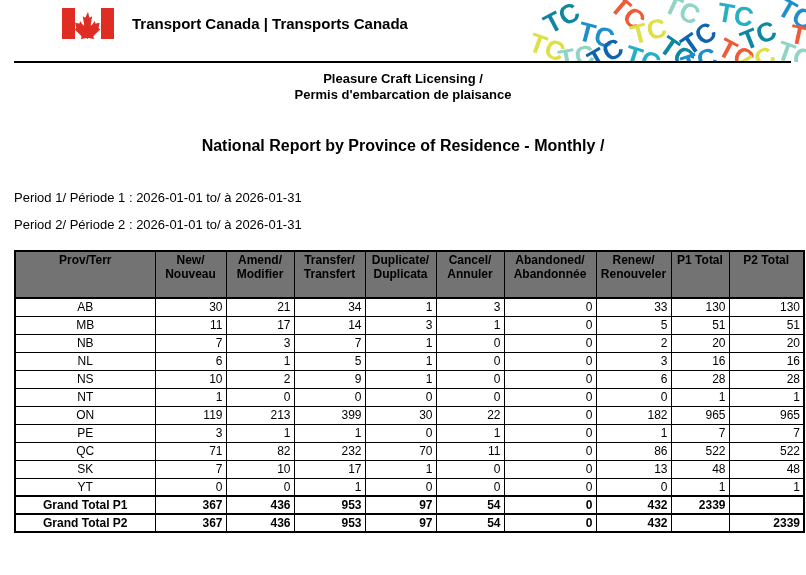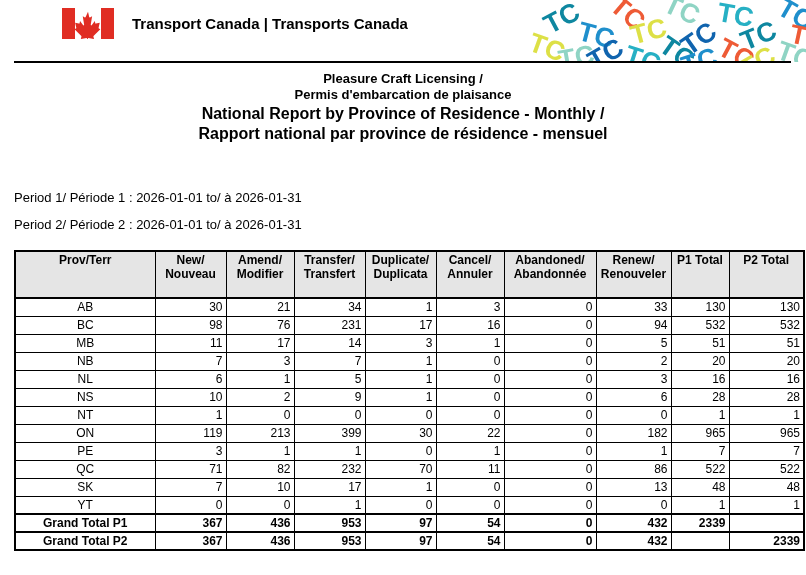--- a/index.html
+++ b/index.html
@@ -11,38 +11,38 @@
   .flag { width: 52px; height: 31px; display: block; }
   .gov-title { font-size: 15px; font-weight: bold; white-space: nowrap; }
 
   .rule { position: absolute; top: 61px; left: 14px; width: 777px; height: 0; border-top: 2px solid #000; }
 
   .tc-logo { position: absolute; top: 0; right: 0; width: 318px; height: 62px; }
 
   
   .program-title { position: absolute; top: 71px; left: 0; width: 806px; text-align: center;
                    font-weight: bold; font-size: 13px; line-height: 16px; }
-  .report-title  { position: absolute; top: 104px; left: 0; width: 806px; text-align: center;
+  .report-title  { position: absolute; top: 136px; left: 0; width: 806px; text-align: center;
                    font-weight: bold; font-size: 16px; line-height: 19.5px; }
 
   
   .period { position: absolute; left: 14px; font-size: 13px; text-align: right; }
   .period-1 { top: 190px; }
   .period-2 { top: 217px; }
 
   
   .table-wrap { position: absolute; top: 250px; left: 14px; }
   table { border-collapse: collapse; table-layout: fixed; width: 789px;
           border: 2px solid #000; font-size: 12px; }
   col.c0 { width: 140px; } col.c1 { width: 71px; } col.c2 { width: 68px; }
   col.c3 { width: 71px; }  col.c4 { width: 71px; } col.c5 { width: 68px; }
   col.c6 { width: 92px; }  col.c7 { width: 75px; } col.c8 { width: 58px; }
   col.c9 { width: 75px; }
   th, td { border: 1px solid #000; overflow: hidden; white-space: nowrap; }
-  thead th { background: #e5e5e5; font-weight: bold; text-align: center;
+  thead th { background: #737373; font-weight: bold; text-align: center;
              vertical-align: top; height: 39px; padding: 2px 2px 16px 2px; line-height: 13.5px;
              border-bottom: 2px solid #000; }
   tbody td { height: 18px; line-height: 16px; padding: 0 3px; }
   td.prov { text-align: center; }
   td.num  { text-align: right; }
   tr.grand td { font-weight: bold; border-top: 2px solid #000; }
 </style>
 </head>
 <body>
 
@@ -87,21 +87,20 @@
 
 <div class="rule"></div>
 
 <div class="program-title">
   <div>Pleasure Craft Licensing /</div>
   <div>Permis d'embarcation de plaisance</div>
 </div>
 
 <div class="report-title">
   <div>National Report by Province of Residence - Monthly /</div>
-  <div>Rapport national par province de résidence - mensuel</div>
 </div>
 
 <div class="period period-1">Period 1/ Période 1 : 2026-01-01 to/ à 2026-01-31</div>
 <div class="period period-2">Period 2/ Période 2 : 2026-01-01 to/ à 2026-01-31</div>
 
 <div class="table-wrap">
   <table>
     <colgroup>
       <col class="c0">
         <col class="c1">
@@ -135,32 +134,20 @@
           <td class="num">21</td>
           <td class="num">34</td>
           <td class="num">1</td>
           <td class="num">3</td>
           <td class="num">0</td>
           <td class="num">33</td>
           <td class="num">130</td>
           <td class="num">130</td>
         </tr>
         <tr>
-          <td class="prov">BC</td>
-          <td class="num">98</td>
-          <td class="num">76</td>
-          <td class="num">231</td>
-          <td class="num">17</td>
-          <td class="num">16</td>
-          <td class="num">0</td>
-          <td class="num">94</td>
-          <td class="num">532</td>
-          <td class="num">532</td>
-        </tr>
-        <tr>
           <td class="prov">MB</td>
           <td class="num">11</td>
           <td class="num">17</td>
           <td class="num">14</td>
           <td class="num">3</td>
           <td class="num">1</td>
           <td class="num">0</td>
           <td class="num">5</td>
           <td class="num">51</td>
           <td class="num">51</td>

